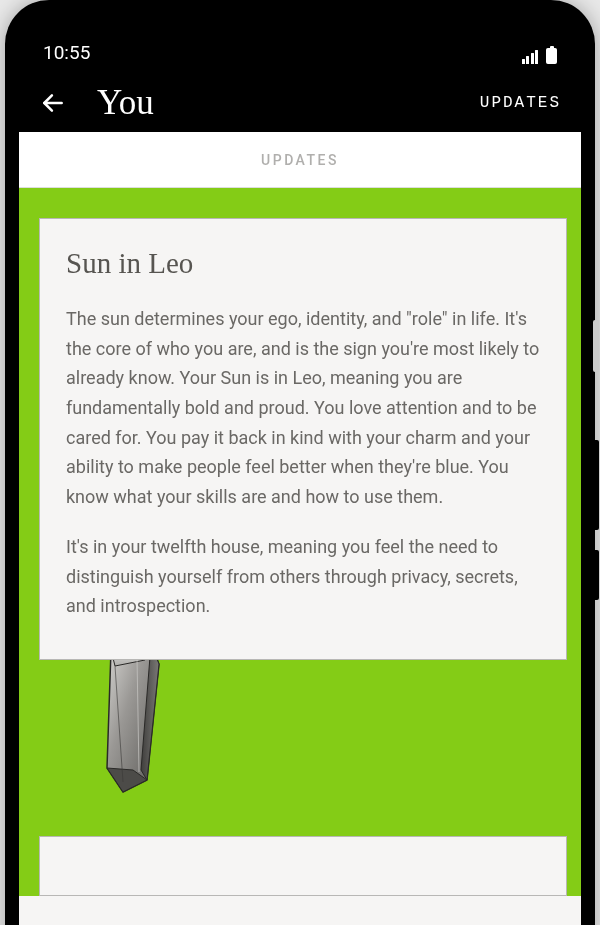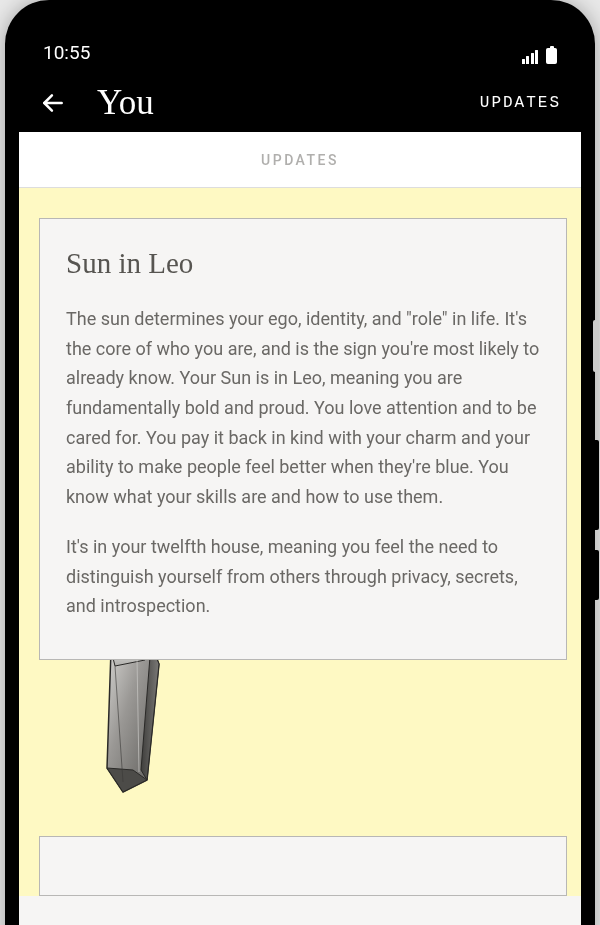--- a/index.html
+++ b/index.html
@@ -177,21 +177,21 @@
       position: absolute;
       bottom: -1px;
       left: 0;
       right: 0;
       height: 2px;
       background: #4a4947;
     }
 
     .scroll-content {
       padding: 30px 14px 0 20px;
-      background: #fef9c3;
+      background: #84cc16;
     }
 
     .card {
       border: 1px solid #b8b7b5;
       padding: 28px 26px 30px 26px;
       background: #f6f5f4;
       position: relative;
     }
     .card-title {
       font-family: Georgia, "Times New Roman", serif;

